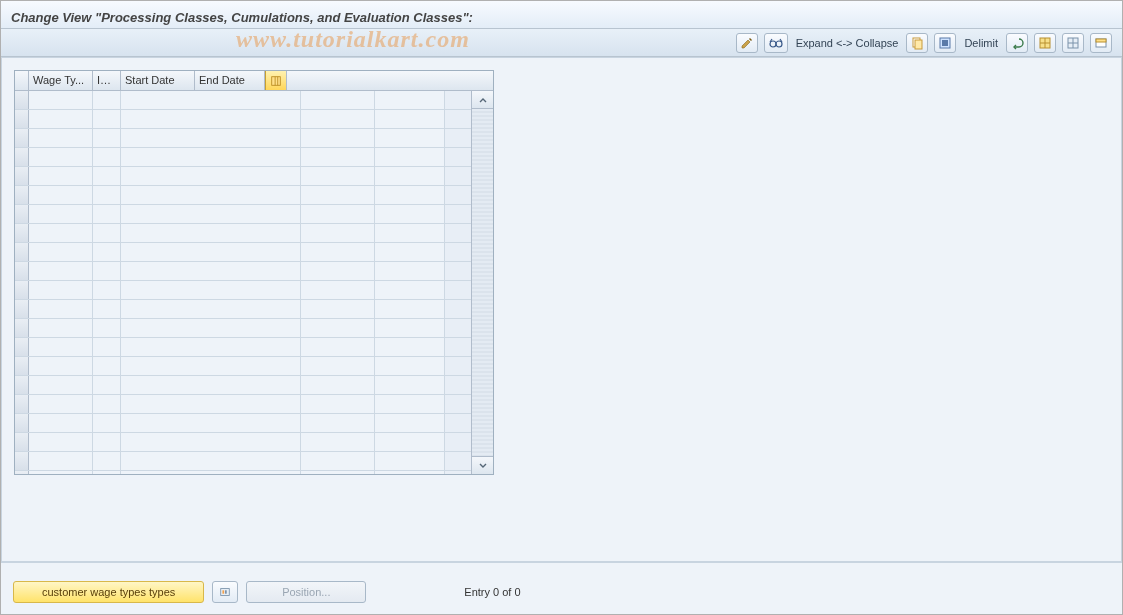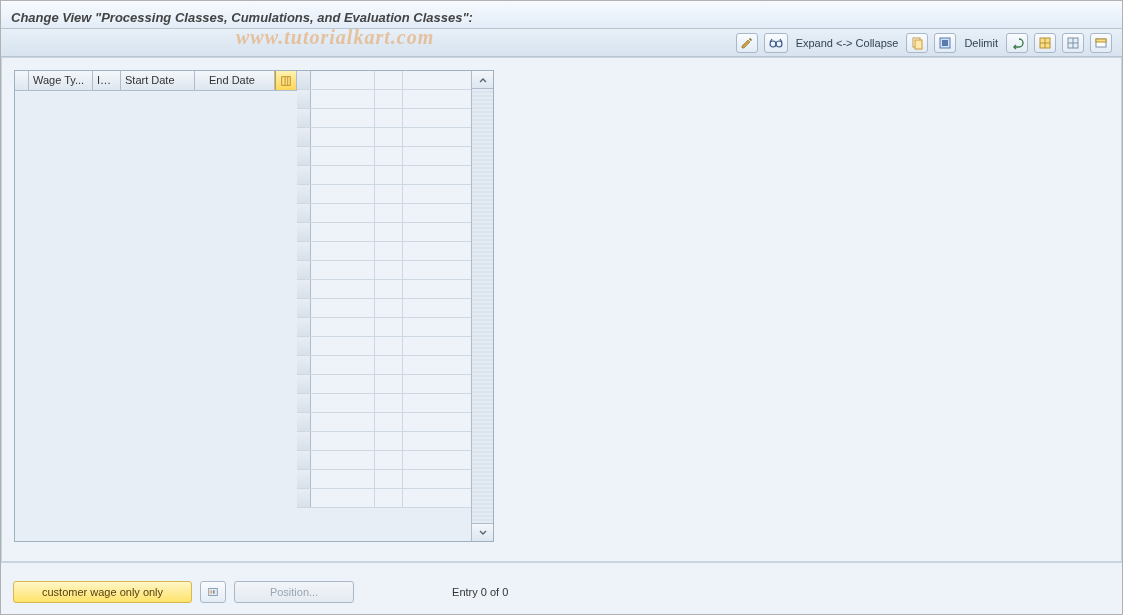--- a/index.html
+++ b/index.html
@@ -48,44 +48,45 @@
   .tb-btn svg { display: block; }
   .tb-text {
     color: #345;
     padding: 0 2px;
     font-size: 11px;
     cursor: pointer;
   }
   .watermark {
     position: absolute;
     left: 235px; top: -3px;
-    font-size: 20px;
+    font-size: 24px;
     font-weight: bold;
     color: rgba(231, 156, 85, 0.55);
     letter-spacing: 1px;
     pointer-events: none;
     font-family: Georgia, 'Times New Roman', serif;
     font-style: italic;
   }
   
   .content {
     position: absolute;
     top: 56px; left: 0; right: 0; bottom: 52px;
     background: #eef3f9;
     border: 1px solid #c8d4e0;
     margin: 0;
   }
   .table-wrap {
     position: absolute;
     top: 12px; left: 12px;
     width: 480px;
-    height: 472px;
+    height: 405px;
     border: 1px solid #9fb0c0;
     background: #e8eef6;
     display: flex;
+    flex-direction: column;
   }
   .thead {
     display: flex;
     height: 20px;
     background: linear-gradient(#f4f7fb, #dde6ef);
     border-bottom: 1px solid #b0bccb;
     flex: 0 0 auto;
     position: relative;
   }
   .th {
@@ -96,21 +97,21 @@
     overflow: hidden;
     white-space: nowrap;
     text-overflow: ellipsis;
     cursor: default;
   }
   .th.sel { width: 14px; flex: 0 0 14px; background: linear-gradient(#f4f7fb,#dde6ef);}
   .th.c1 { width: 64px; flex: 0 0 64px; }
   .th.c2 { width: 28px; flex: 0 0 28px; }
   .th.c3 { width: 180px; flex: 0 0 180px; }
   .th.c4 { width: 74px; flex: 0 0 74px; }
-  .th.c5 { width: 70px; flex: 0 0 70px; margin-left: 10px; }
+  .th.c5 { width: 70px; flex: 0 0 70px; }
   .th.cfg {
     width: 22px; flex: 0 0 22px;
     background: linear-gradient(#fff2b0,#ffd65a);
     border-left: 1px solid #c8a030;
     display: inline-flex; align-items: center; justify-content: center;
     cursor: pointer;
   }
   .tbody {
     flex: 1 1 auto;
     overflow: hidden;
@@ -481,21 +482,21 @@
             <svg width="10" height="10" viewBox="0 0 10 10">
                 <path d="M2 3l3 3 3-3" fill="none" stroke="#567" stroke-width="1.4"></path>
               </svg>
           </div>
         </div>
       </div>
     </div>
   </div>
 
   <div class="footer">
-    <span class="btn yellow">customer wage only only</span>
+    <span class="btn yellow">customer wage types types</span>
     <span class="btn small">
       <svg width="14" height="14" viewBox="0 0 14 14">
           <rect x="2" y="3" width="10" height="8" fill="#e6eef6" stroke="#7a92aa"></rect>
           <rect x="4" y="5" width="2" height="4" fill="#f4a04a"></rect>
           <rect x="7" y="5" width="2" height="4" fill="#7a92aa"></rect>
         </svg>
     </span>
     <span class="btn disabled" style="width:120px;">Position...</span>
     <span class="entry-label">Entry 0 of 0</span>
   </div>

